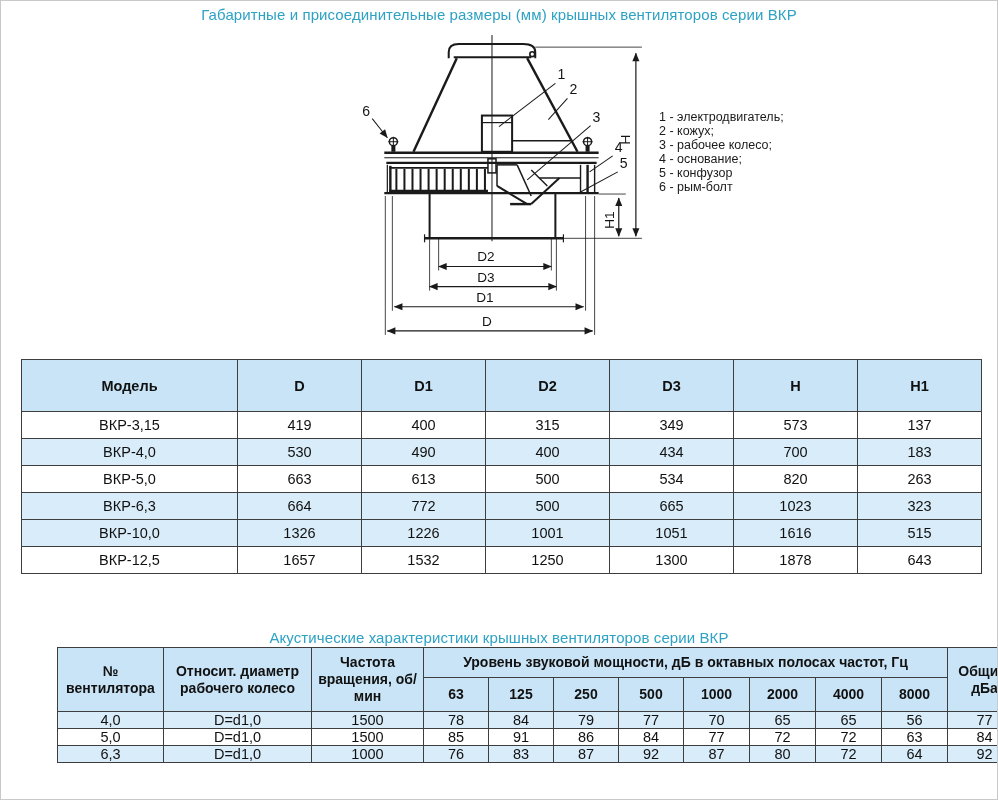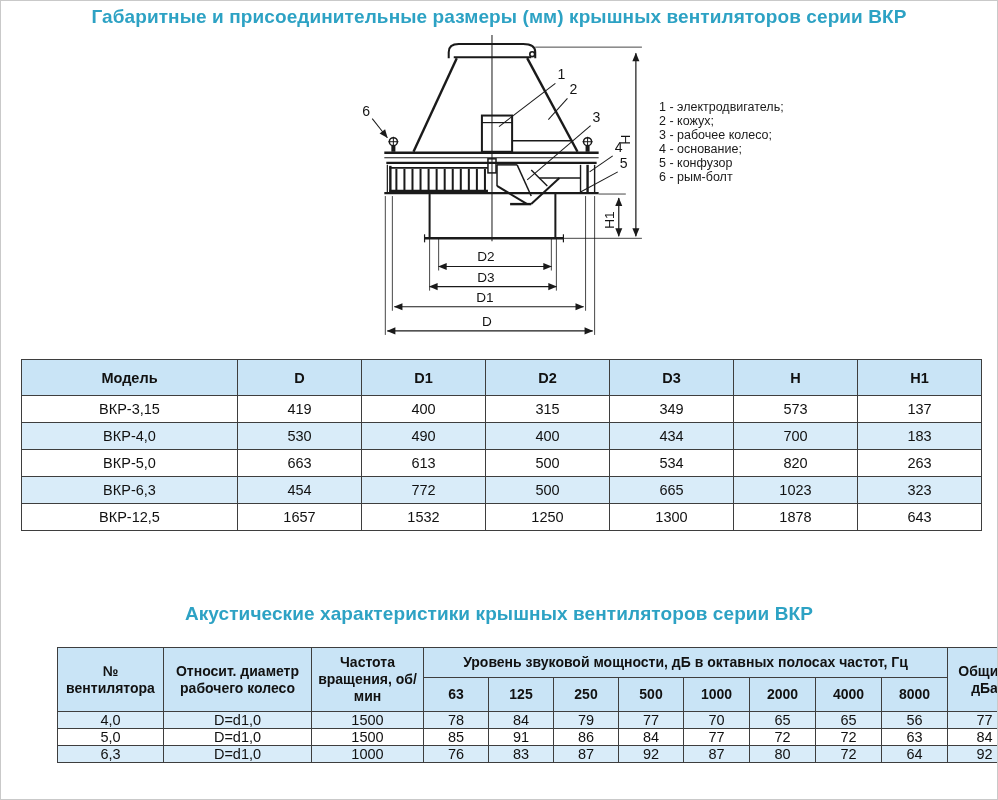--- a/index.html
+++ b/index.html
@@ -11,42 +11,42 @@
   }
   *{margin:0;padding:0;box-sizing:border-box;}
   html,body{background:#fff;}
   body{font-family:"Liberation Sans", sans-serif;color:#111;}
   .page{
     position:relative;width:998px;height:800px;overflow:hidden;
     background:#fff;border:1px solid #c9c9c9;
   }
   .doc-title{
     position:absolute;left:0;width:100%;text-align:center;
-    color:var(--accent);font-weight:bold;font-size:19px;letter-spacing:.1px;
+    color:var(--accent);font-weight:normal;font-size:15px;letter-spacing:.1px;
   }
   .title-dimensions{top:5px;}
-  .title-acoustics{top:602px;}
+  .title-acoustics{top:628px;}
 
   .figure{position:absolute;left:333px;top:26px;width:322px;height:322px;}
   .legend{
-    position:absolute;left:658px;top:100px;
+    position:absolute;left:658px;top:110px;
     font-size:12.5px;line-height:13.9px;color:#1a1a1a;white-space:nowrap;
   }
 
   table{border-collapse:collapse;table-layout:fixed;background:#fff;}
   th,td{
     border:1px solid var(--tbl-border);
     text-align:center;vertical-align:middle;
     font-size:14.5px;padding:0 3px;
   }
   th{background:var(--hdr-bg);font-weight:bold;}
   tr.stripe td{background:var(--stripe-bg);}
 
   .tbl-dimensions{position:absolute;left:20px;top:358px;width:960px;}
-  .tbl-dimensions th{height:36px;}
+  .tbl-dimensions th{height:52px;}
   .tbl-dimensions td{height:27px;}
 
   .tbl-acoustics{position:absolute;left:18px;top:646px;width:962px;margin-left:38px;}
   .tbl-acoustics th{font-size:14px;line-height:17px;}
   .tbl-acoustics .tier1{height:30px;}
   .tbl-acoustics .tier2 th{height:34px;}
   .tbl-acoustics td{height:15px;}
 
   svg .ln{stroke:var(--line);fill:none;}
   svg text{fill:#141414;}
@@ -249,26 +249,35 @@
         <td>ВКР-5,0</td>
         <td>663</td>
         <td>613</td>
         <td>500</td>
         <td>534</td>
         <td>820</td>
         <td>263</td>
       </tr>
       <tr class="stripe">
         <td>ВКР-6,3</td>
-        <td>454</td>
+        <td>664</td>
         <td>772</td>
         <td>500</td>
         <td>665</td>
         <td>1023</td>
         <td>323</td>
+      </tr>
+      <tr class="stripe">
+        <td>ВКР-10,0</td>
+        <td>1326</td>
+        <td>1226</td>
+        <td>1001</td>
+        <td>1051</td>
+        <td>1616</td>
+        <td>515</td>
       </tr>
       <tr>
         <td>ВКР-12,5</td>
         <td>1657</td>
         <td>1532</td>
         <td>1250</td>
         <td>1300</td>
         <td>1878</td>
         <td>643</td>
       </tr>

